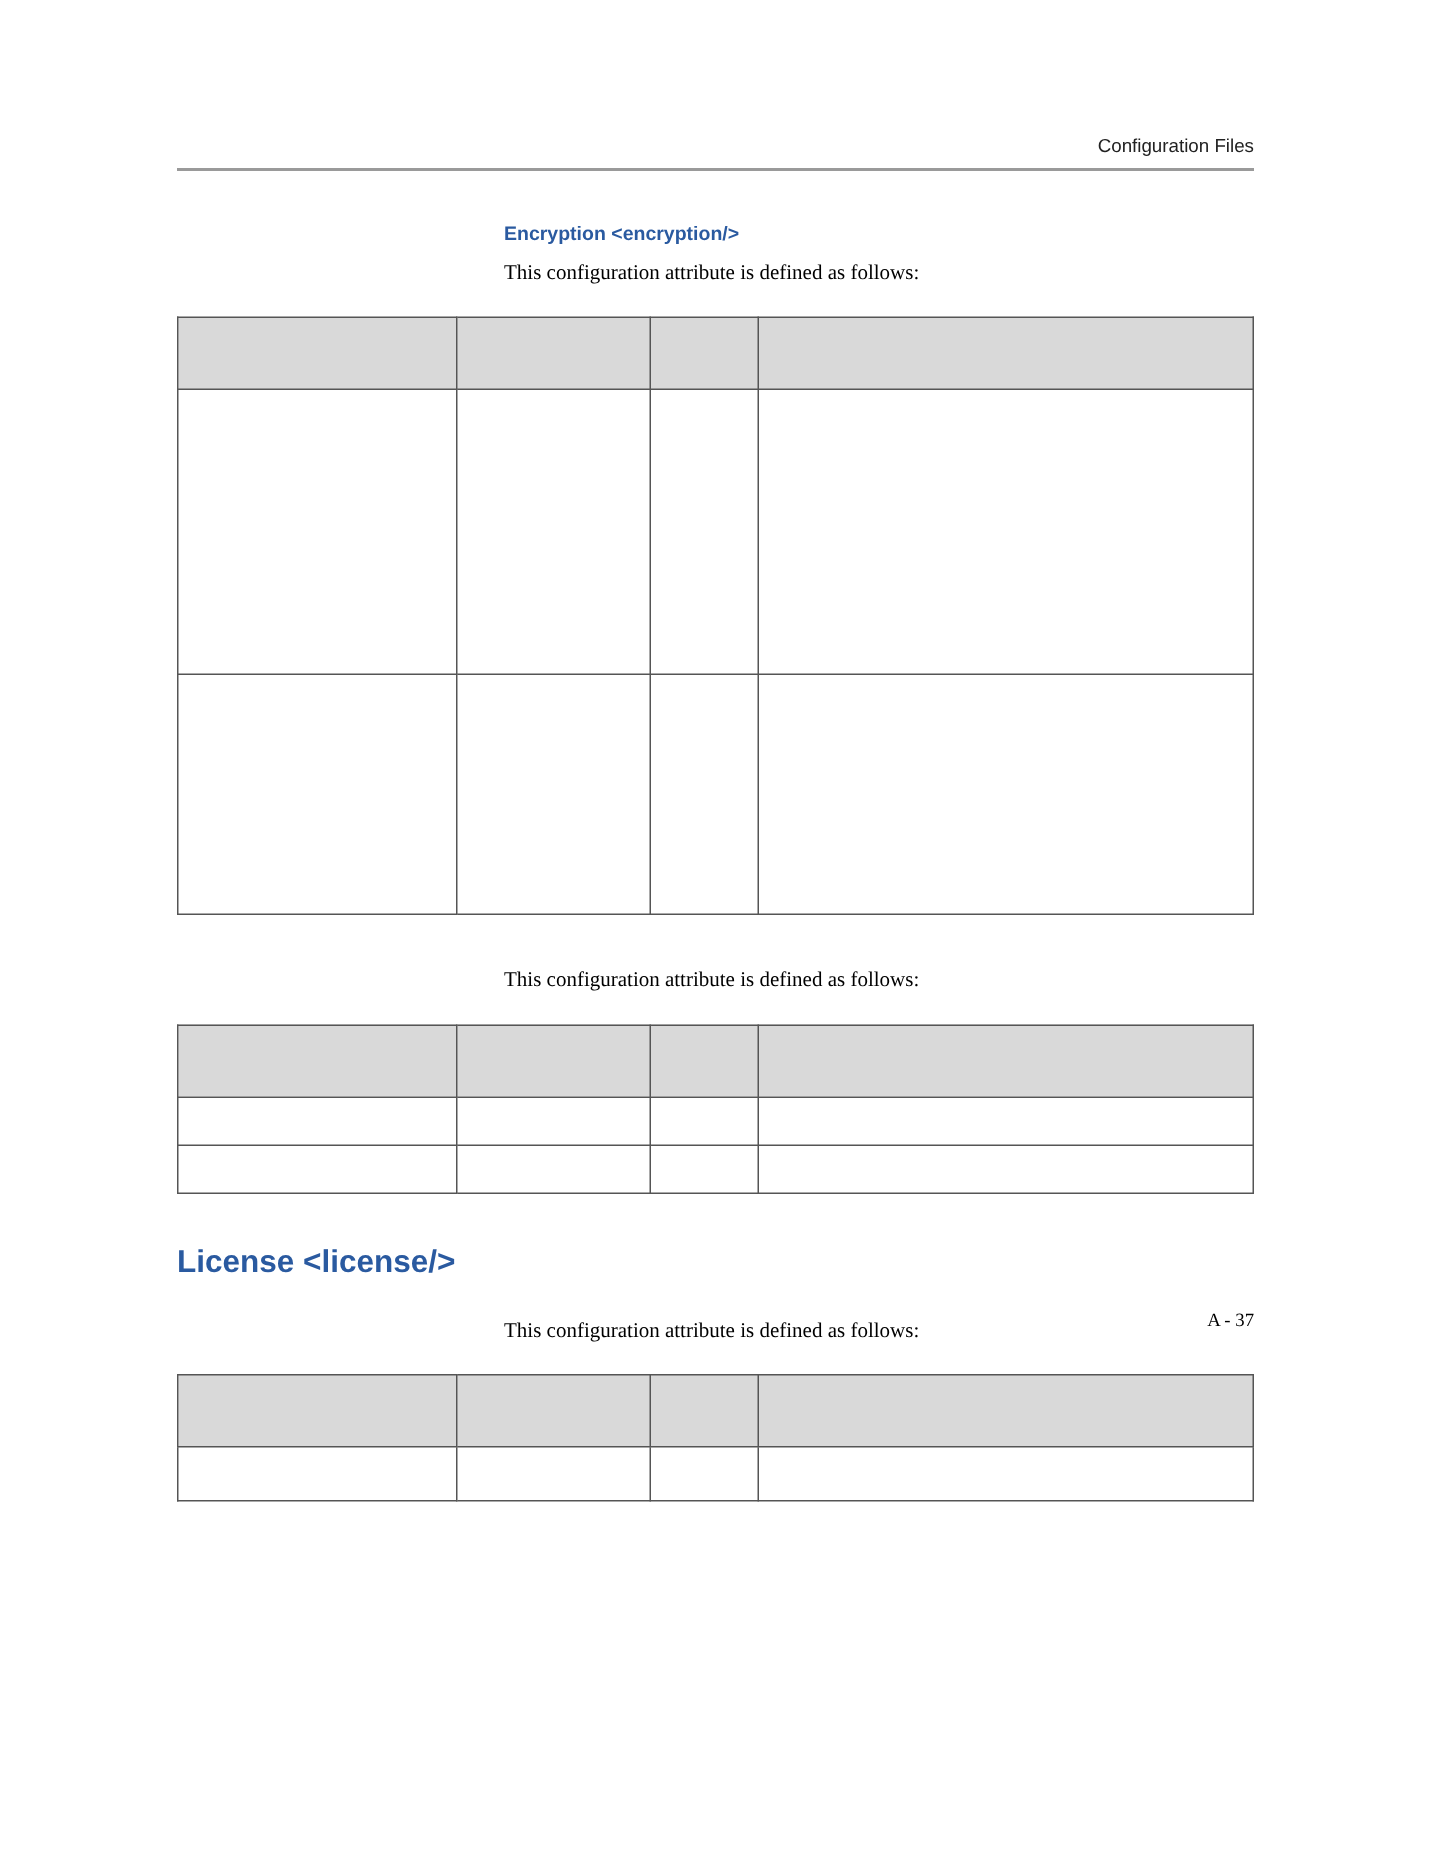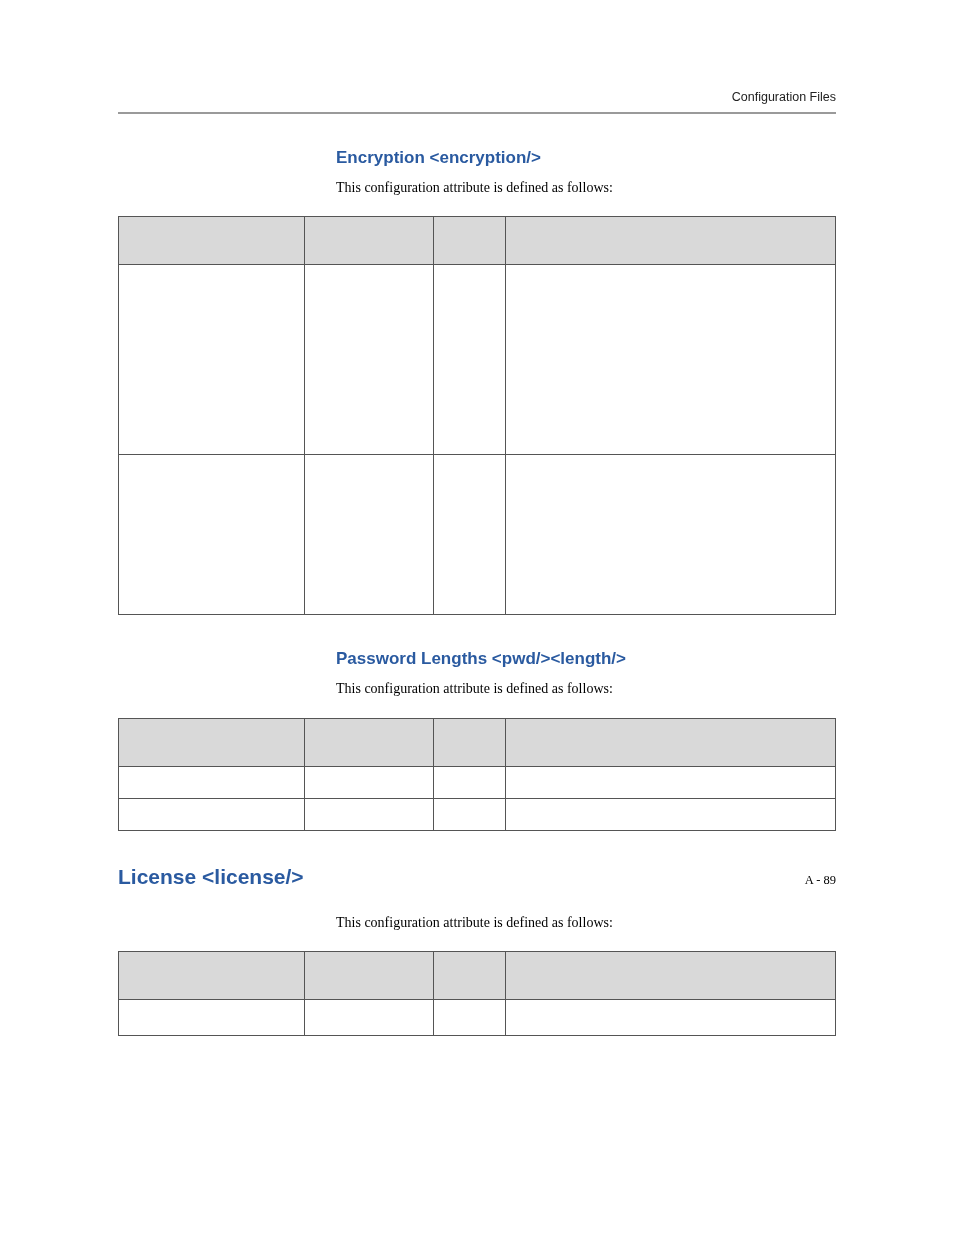--- a/index.html
+++ b/index.html
@@ -27,21 +27,21 @@
     background: #9a9a9a;
     margin-bottom: 34px;
   }
   .indent-block {
     margin-left: 218px;
     margin-right: 0;
   }
   .h3 {
     font-family: "Futura", "Trebuchet MS", Arial, sans-serif;
     font-weight: bold;
-    font-size: 17px;
+    font-size: 13px;
     color: #2a5aa0;
     margin-bottom: 10px;
   }
   .h2 {
     font-family: "Futura", "Trebuchet MS", Arial, sans-serif;
     font-weight: bold;
     font-size: 21px;
     color: #2a5aa0;
     margin-top: 24px;
     margin-bottom: 24px;
@@ -119,21 +119,20 @@
         <tr>
           <td style="height: 160px;"></td>
           <td style="height: 160px;"></td>
           <td style="height: 160px;"></td>
           <td style="height: 160px;"></td>
         </tr>
       </tbody>
   </table>
 
   <div class="indent-block">
-    <div class="h3">Password Lengths &lt;pwd/&gt;&lt;length/&gt;</div>
     <div class="body-text">This configuration attribute is defined as follows:</div>
   </div>
 
   <table class="config">
     <colgroup>
       <col class="col-a">
         <col class="col-b">
         <col class="col-c">
         <col class="col-d">
     </colgroup>
@@ -184,15 +183,15 @@
     <tbody id="tbody3">
         <tr>
           <td style="height: 36px;"></td>
           <td style="height: 36px;"></td>
           <td style="height: 36px;"></td>
           <td style="height: 36px;"></td>
         </tr>
       </tbody>
   </table>
 
-  <div class="footer-pn">A - 89</div>
+  <div class="footer-pn">A - 37</div>
 
 </div>
 
 </body></html>

